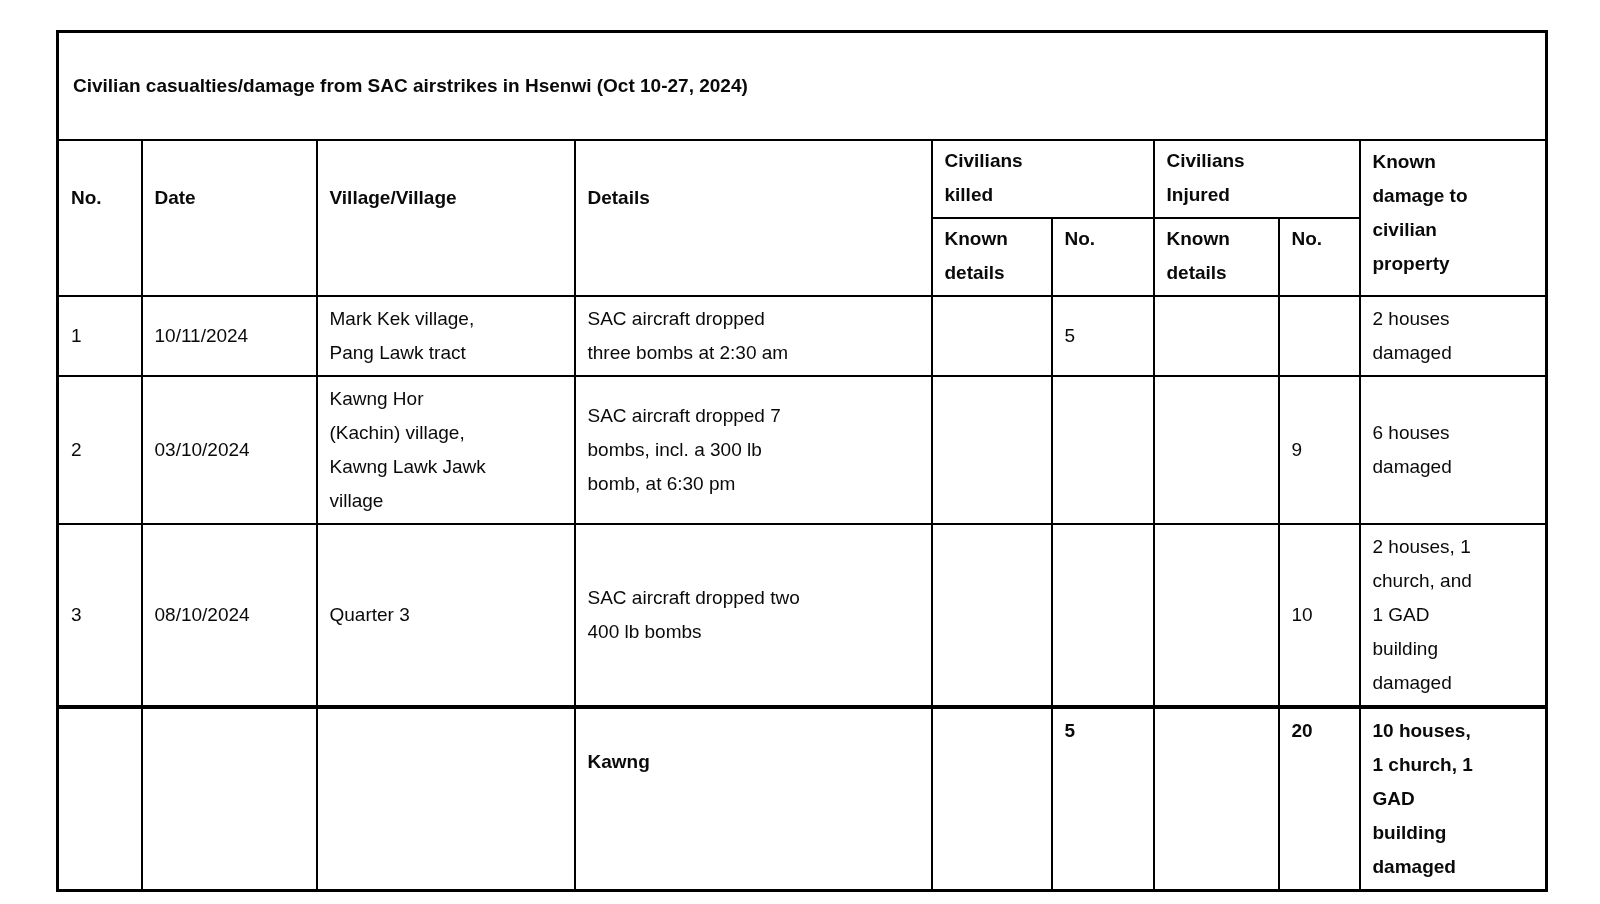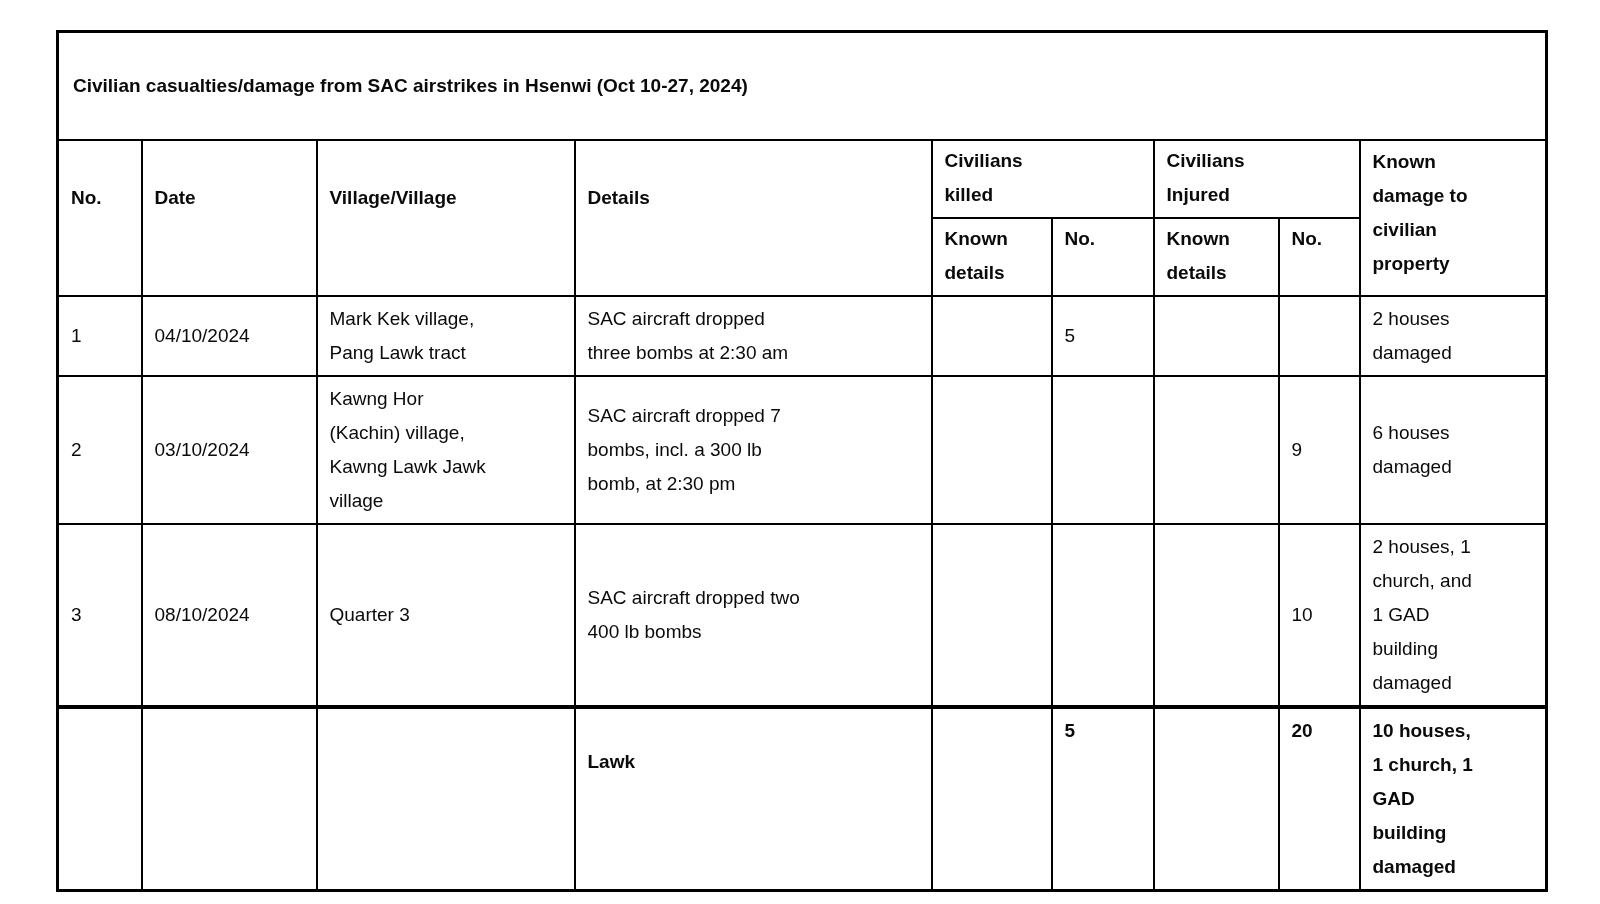--- a/index.html
+++ b/index.html
@@ -111,21 +111,21 @@
       <th class="subhead">Known
 details</th>
       <th class="subhead">No.</th>
       <th class="subhead">Known
 details</th>
       <th class="subhead">No.</th>
     </tr>
 
     <tr class="r1">
       <td>1</td>
-      <td>04/10/2024</td>
+      <td>10/11/2024</td>
       <td>Mark Kek village,
 Pang Lawk tract</td>
       <td>SAC aircraft dropped
 three bombs at 2:30 am</td>
       <td></td>
       <td>5</td>
       <td></td>
       <td></td>
       <td>2 houses
 damaged</td>
@@ -133,21 +133,21 @@
 
     <tr class="r2">
       <td>2</td>
       <td>03/10/2024</td>
       <td>Kawng Hor
 (Kachin) village,
 Kawng Lawk Jawk
 village</td>
       <td>SAC aircraft dropped 7
 bombs, incl. a 300 lb
-bomb, at 2:30 pm</td>
+bomb, at 6:30 pm</td>
       <td></td>
       <td></td>
       <td></td>
       <td>9</td>
       <td>6 houses
 damaged</td>
     </tr>
 
     <tr class="r3">
       <td>3</td>
@@ -163,21 +163,21 @@
 church, and
 1 GAD
 building
 damaged</td>
     </tr>
 
     <tr class="total">
       <td></td>
       <td></td>
       <td></td>
-      <td class="total-label">Lawk</td>
+      <td class="total-label">Kawng</td>
       <td></td>
       <td>5</td>
       <td></td>
       <td>20</td>
       <td>10 houses,
 1 church, 1
 GAD
 building
 damaged</td>
     </tr>

